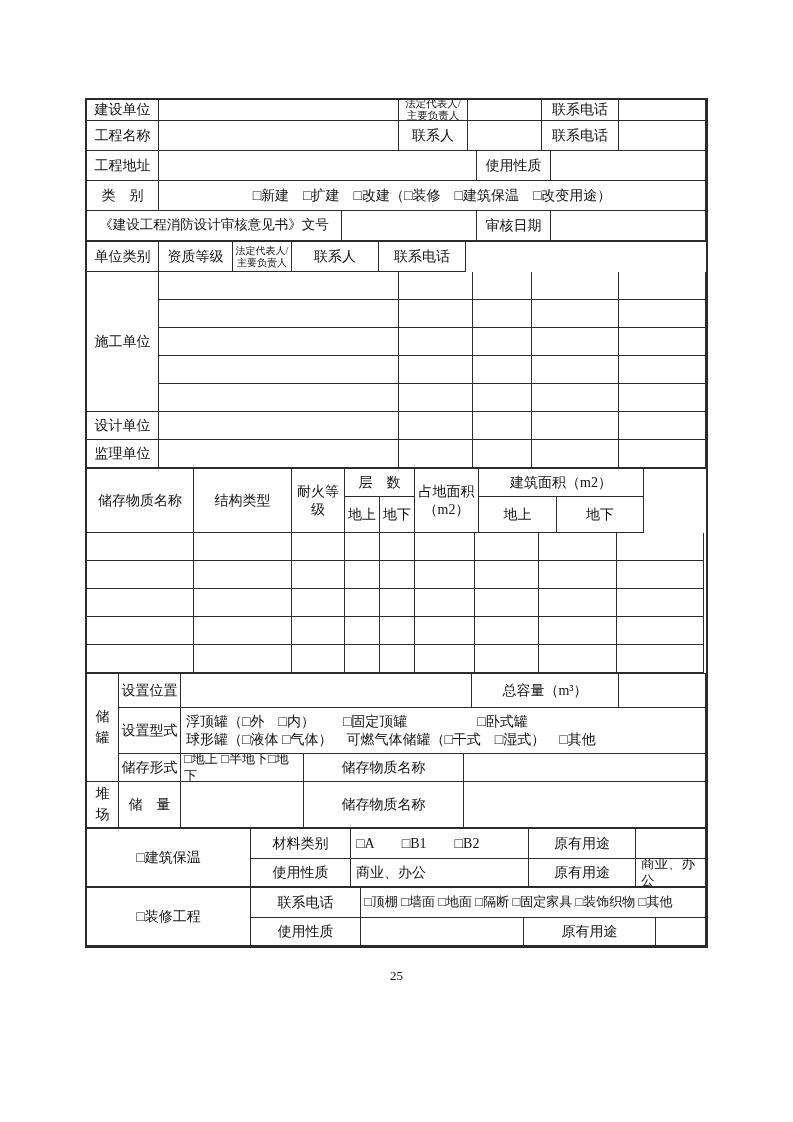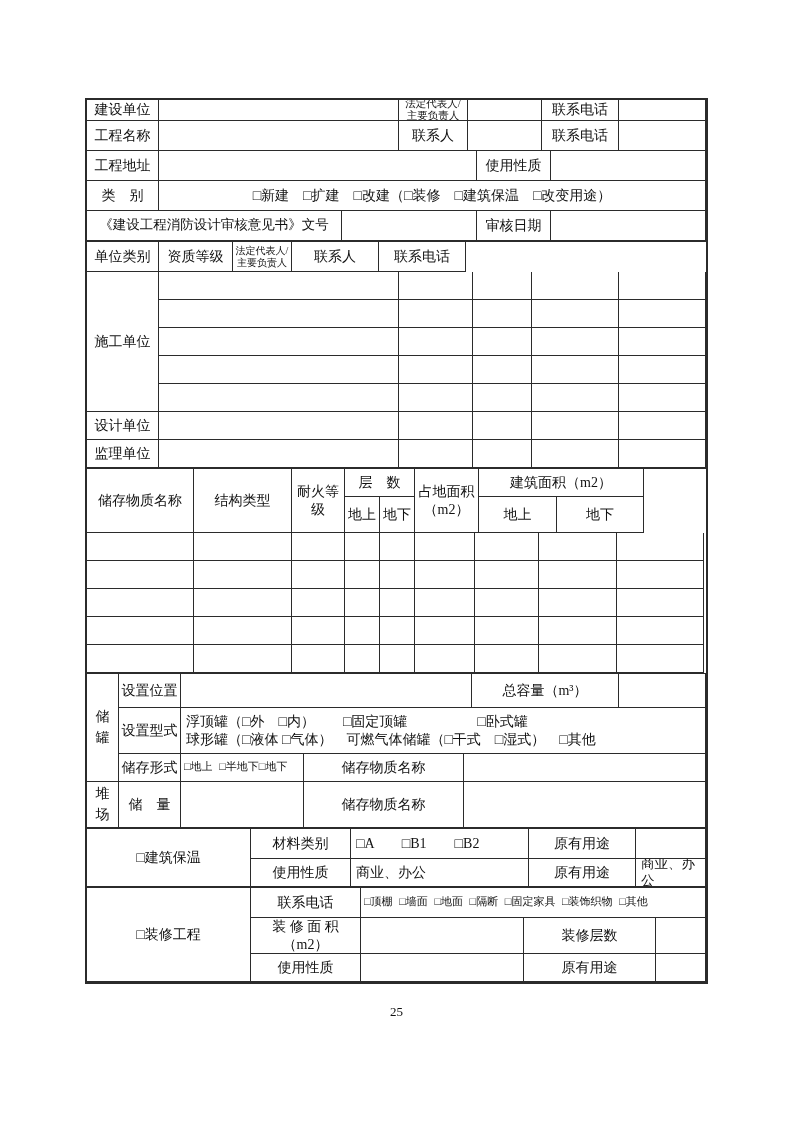--- a/index.html
+++ b/index.html
@@ -15,21 +15,21 @@
     border-right:1px solid #2b2b2b;border-bottom:1px solid #2b2b2b;
     box-sizing:border-box;display:flex;align-items:center;justify-content:center;
     text-align:center;white-space:pre-line;overflow:hidden;
     font-size:14px;line-height:1.25;color:#111;
   }
   .lft{justify-content:flex-start;text-align:left;padding:0 5px;}
   .sm{font-size:10.5px;line-height:1.15;}
   .sm2{font-size:10px;line-height:1.15;}
   .mid{font-size:13.5px;}
   .opts{font-size:14px;}
-  .opts2{font-size:11px;padding:0 3px;font-family:Liberation Mono, monospace;}
+  .opts2{font-size:13px;padding:0 3px;}
   .vt{line-height:1.45;padding:0 7px;word-break:break-all;}
   .col{flex-direction:column;align-items:flex-start;justify-content:center;}
   .sec{border-top:1px solid #2b2b2b;}
   .pagenum{width:623px;margin:20px auto 0;text-align:center;font-size:13px;color:#111;}
 </style>
 </head>
 <body>
 
 <div class="form">
 
@@ -276,27 +276,20 @@
   </div>
 
   <div class="sec">
     <div class="r">
       <div class="c" style="width:164px">□装修工程</div>
       <div class="grp" style="width:455px">
         <div class="r" style="height:30px">
           <div class="c" style="width:110px">联系电话</div>
           <div class="c lft opts2" style="width:345px">□顶棚 □墙面 □地面 □隔断 □固定家具 □装饰织物 □其他</div>
         </div>
-        <div class="r" style="height:36px">
-          <div class="c" style="width:110px">装 修 面 积
-（m2）</div>
-          <div class="c" style="width:163px"></div>
-          <div class="c" style="width:132px">装修层数</div>
-          <div class="c" style="width:50px"></div>
-        </div>
         <div class="r" style="height:28px">
           <div class="c" style="width:110px">使用性质</div>
           <div class="c" style="width:163px"></div>
           <div class="c" style="width:132px">原有用途</div>
           <div class="c" style="width:50px"></div>
         </div>
       </div>
     </div>
   </div>
 

